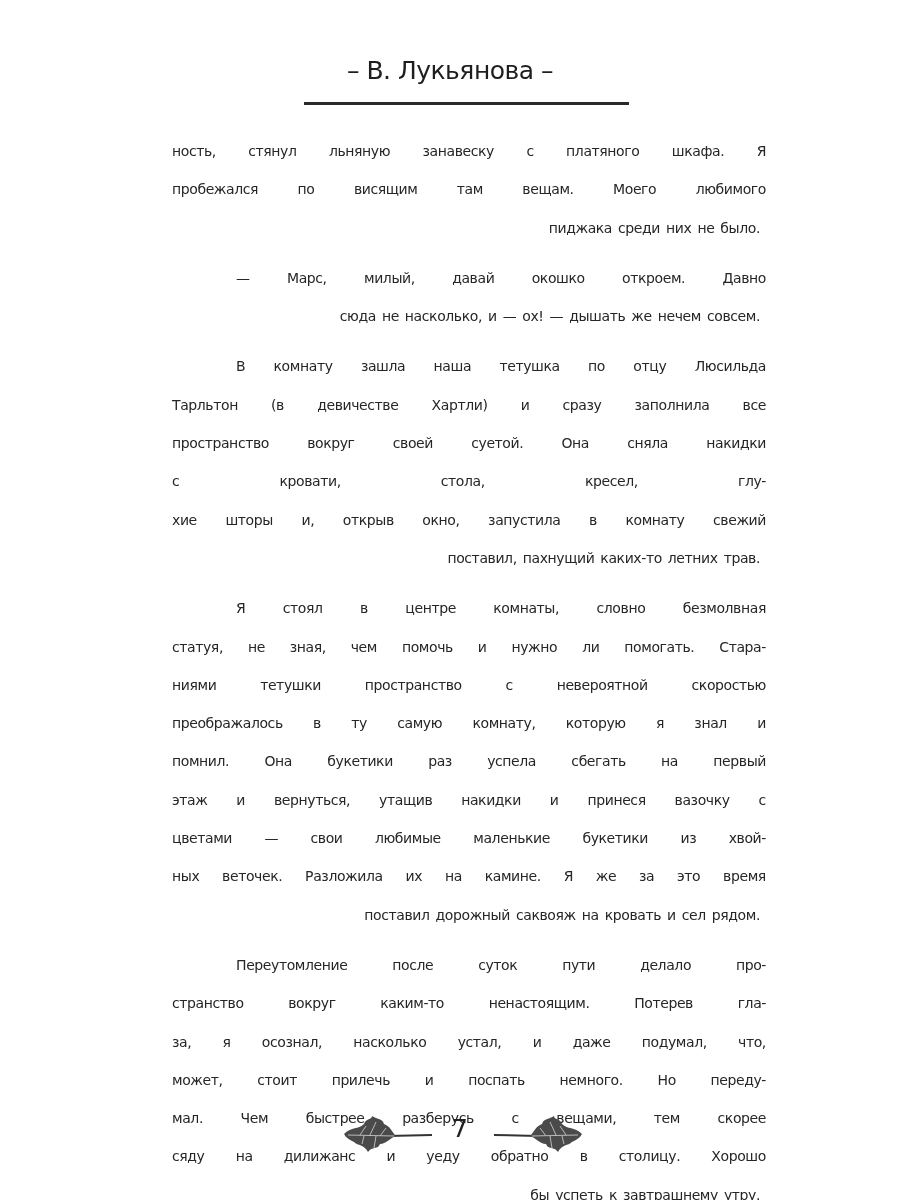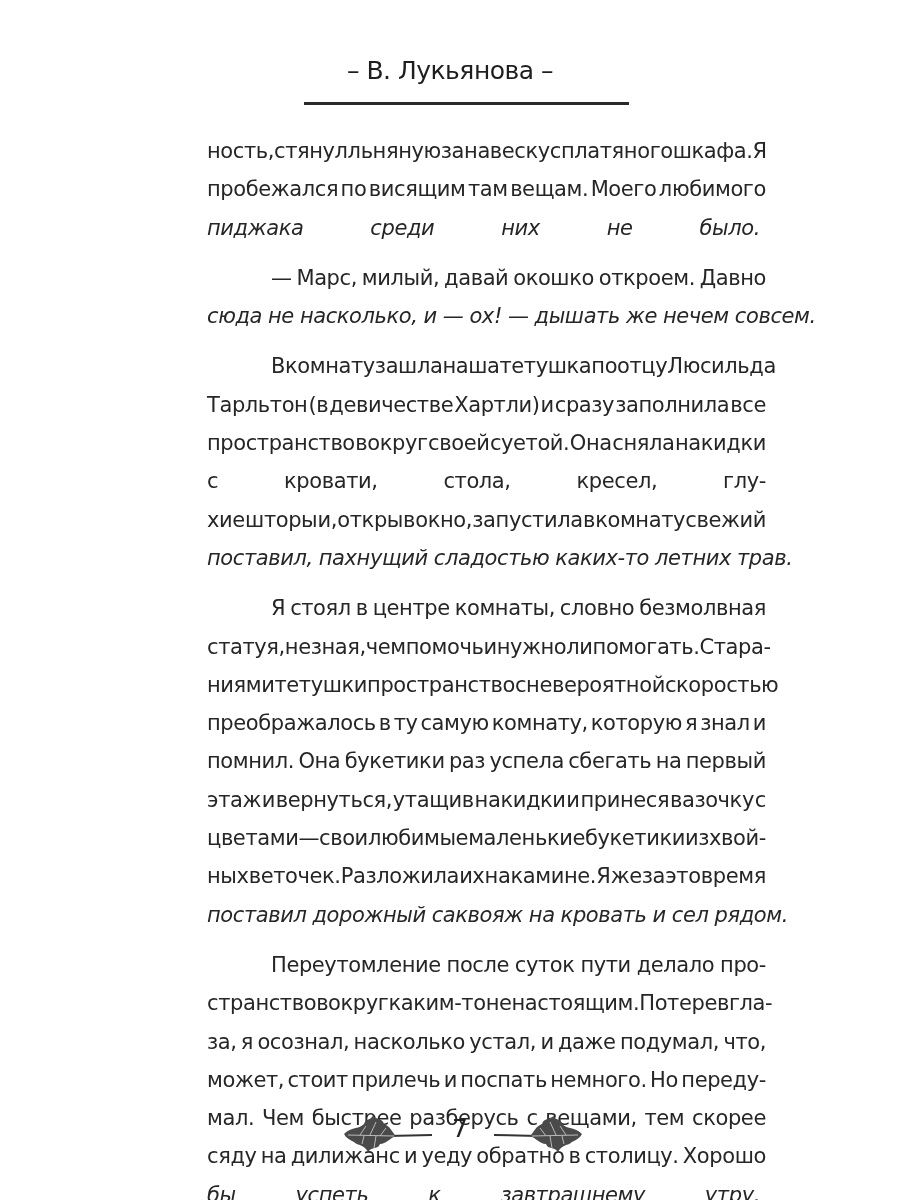--- a/index.html
+++ b/index.html
@@ -2,23 +2,23 @@
 <html><head>
 <meta charset="utf-8">
 <style>
   html, body { margin:0; padding:0; }
   body { width:900px; height:1200px; background:#ffffff; position:relative; overflow:hidden;
          font-family:"DejaVu Sans", "Liberation Sans", sans-serif; color:#262626; }
   .header { position:absolute; top:56px; left:284px; width:332px; text-align:center;
             font-size:25px; letter-spacing:-0.5px; color:#1e1e1e; }
   .header-rule { position:absolute; top:102px; left:304px; width:325px; height:3px; background:#2a2a2a; }
   .body { position:absolute; top:132px; left:172px; width:594px; }
-  .line { font-size:21px; height:38.3px; line-height:38.3px; white-space:nowrap;
-          display:flex; justify-content:space-between; letter-spacing:-0.4px;margin-left:35px; }
-  .line.last { justify-content:space-between;font-style:italic; }
+  .line { font-size:14px; height:38.3px; line-height:38.3px; white-space:nowrap;
+          display:flex; justify-content:space-between; letter-spacing:-0.4px; }
+  .line.last { justify-content:flex-end; }
   .line.last span { margin-right:6px; }
   .line.indent { padding-left:64px; }
   .gap { height:12px; }
   .footer { position:absolute; top:1108px; left:0; width:900px; height:50px; }
   .pagenum { position:absolute; left:448px; top:6px; width:24px; text-align:center; font-size:25px; color:#222; }
   .leaf { position:absolute; top:6px; }
 </style>
 </head>
 <body>
 
@@ -124,21 +124,20 @@
         <span>открыв</span>
         <span>окно,</span>
         <span>запустила</span>
         <span>в</span>
         <span>комнату</span>
         <span>свежий</span>
       </div>
       <div class="line last">
         <span>поставил,</span>
         <span>пахнущий</span>
-        <span>сладостью</span>
         <span>каких-то</span>
         <span>летних</span>
         <span>трав.</span>
       </div>
     </div>
     <div class="gap"></div>
     <div>
       <div class="line indent">
         <span>Я</span>
         <span>стоял</span>

